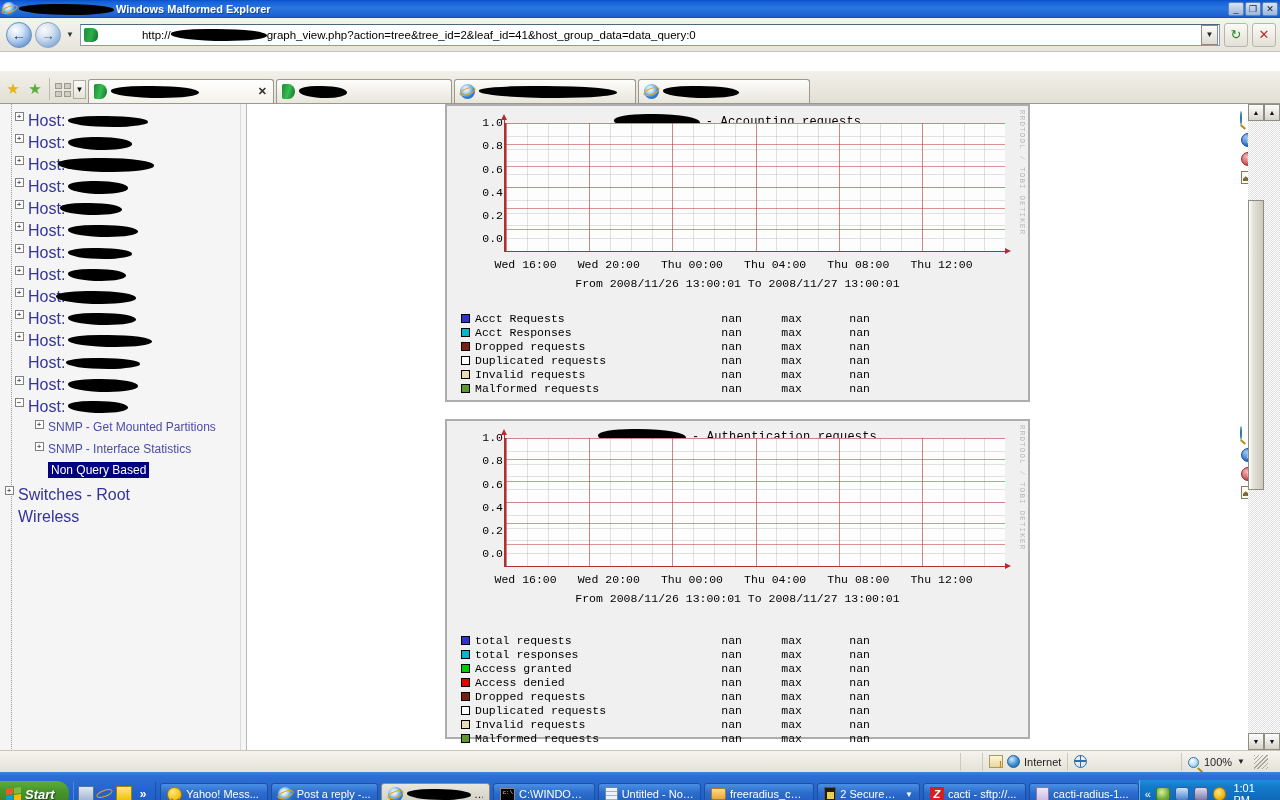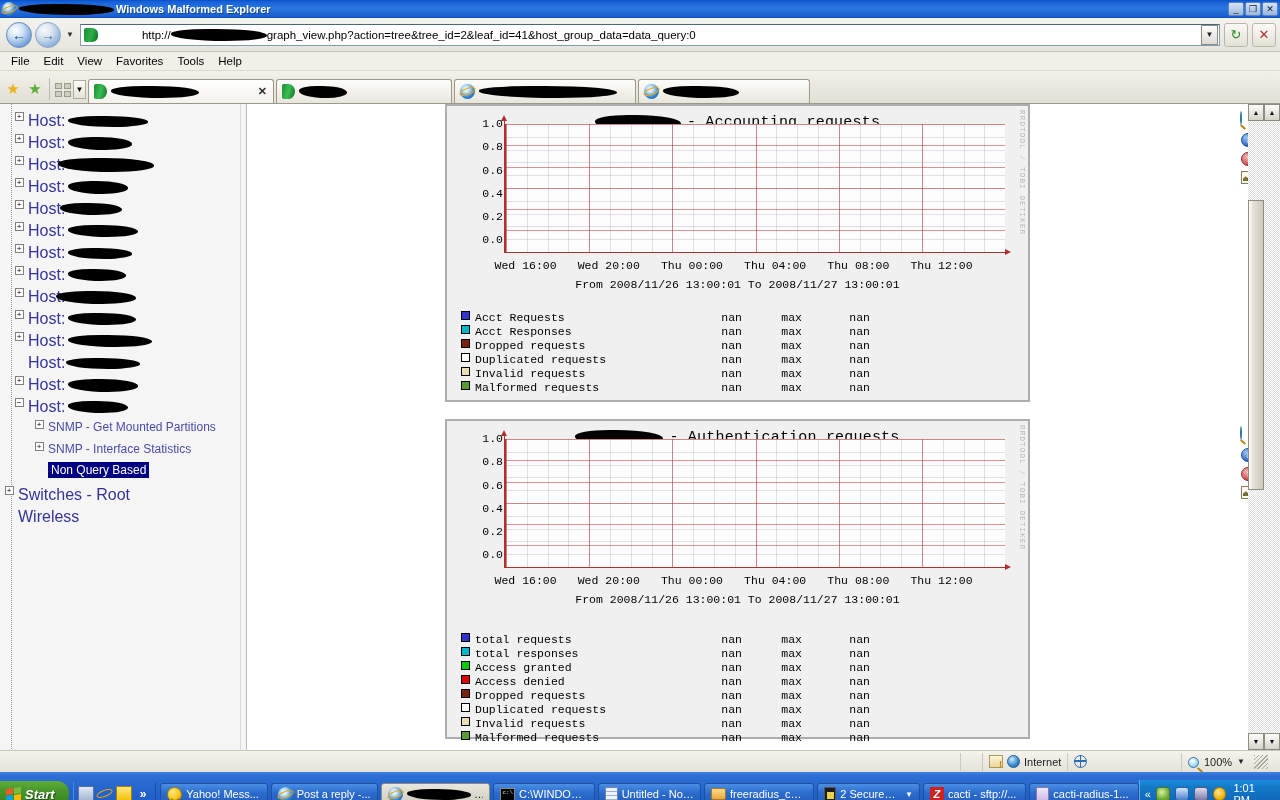--- a/index.html
+++ b/index.html
@@ -195,21 +195,21 @@
   }
   .graphbox {
     margin: 0 0 0 198px; width: 585px;
     border: 2px solid #adadad; background: #f0f0f0;
     position: relative;
   }
   .graphbox.g1 { height: 298px; }
   .graphbox.g2 { height: 320px; margin-top: 17px; }
   .gtitle {
     text-align: center; font-family: "Liberation Mono", monospace;
-    font-size: 15px; color: #000; padding-top: 8px; letter-spacing: .2px;
+    font-size: 12px; color: #000; padding-top: 8px; letter-spacing: .2px;
     display: flex; align-items: center; justify-content: center; gap: 6px;
   }
   .watermark {
     position: absolute; right: 2px; top: 4px;
     writing-mode: vertical-rl; text-orientation: mixed;
     font-family: "Liberation Mono", monospace; font-size: 7.5px;
     color: #b6b6b6; letter-spacing: 1.2px;
   }
   .plotarea { position: relative; margin: 6px 0 0 0; height: 150px; }
   .ylabels {
@@ -259,21 +259,21 @@
   .fromto {
     position: absolute; left: 0; top: 141px; width: 100%;
     text-align: center; font-family: "Liberation Mono", monospace;
     font-size: 11.5px; color: #000;
   }
   .legend {
     position: absolute; left: 14px; top: 205px; width: 560px;
     font-family: "Liberation Mono", monospace; font-size: 11.5px; color: #000;
   }
   .graphbox.g2 .legend { top: 212px; }
-  .legrow { display: flex; align-items: flex-start; height: 14px; }
+  .legrow { display: flex; align-items: center; height: 14px; }
   .swatch {
     width: 9px; height: 9px; border: 1px solid #000; margin-right: 5px; flex: 0 0 auto;
   }
   .legname { width: 205px; flex: 0 0 auto; white-space: nowrap; }
   .legv1 { width: 62px; text-align: right; flex: 0 0 auto; }
   .legv2 { width: 60px; text-align: right; flex: 0 0 auto; }
   .legv3 { width: 68px; text-align: right; flex: 0 0 auto; }
 
   
   .actionstrip {
@@ -473,28 +473,20 @@
       <div class="addr-dropdown">▼</div>
     </div>
     <div class="navbtn">
       <span style="color:#2a8a2a;">↻</span>
     </div>
     <div class="navbtn">
       <span style="color:#b03030;">✕</span>
     </div>
   </div>
 
-  <div class="menubar">
-    <div class="menuitem">File</div>
-    <div class="menuitem">Edit</div>
-    <div class="menuitem">View</div>
-    <div class="menuitem">Favorites</div>
-    <div class="menuitem">Tools</div>
-    <div class="menuitem">Help</div>
-  </div>
 
   <div class="tabbar">
     <div class="tb-star" style="color:#e8b317;">★</div>
     <div class="tb-star" style="color:#5cae3a;">★</div>
     <div class="tb-sep"></div>
     <div class="quicktabs">
       <span class="qt-cell"></span>
         <span class="qt-cell"></span>
       <span class="qt-cell"></span>
         <span class="qt-cell"></span>

